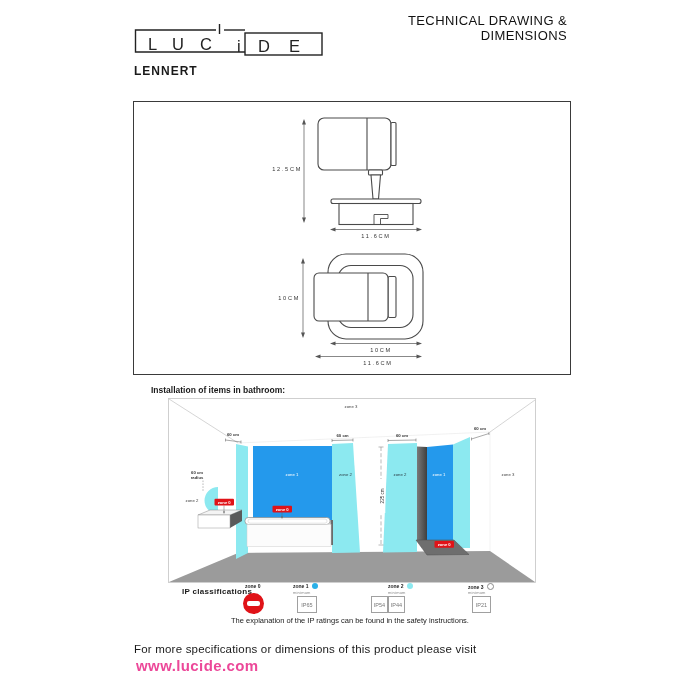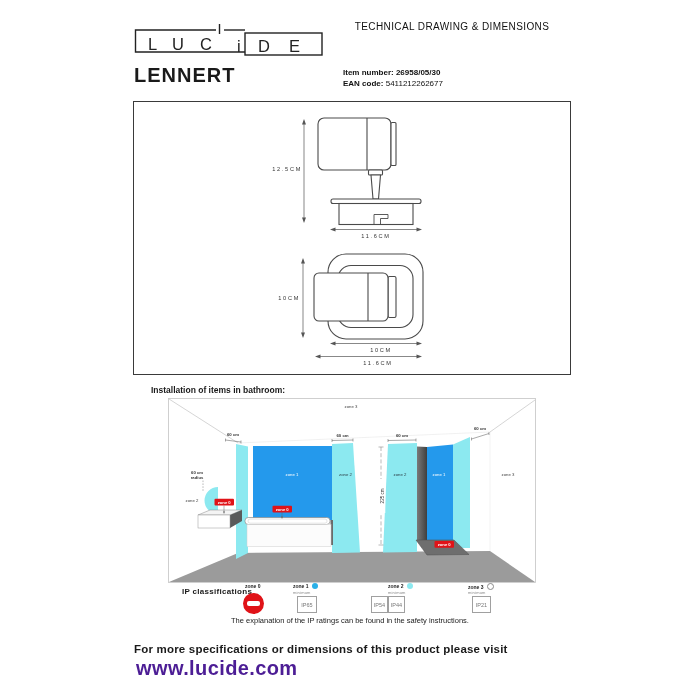--- a/index.html
+++ b/index.html
@@ -1,22 +1,22 @@
 <!DOCTYPE html>
 <html><head>
 <meta charset="utf-8">
 <style>
   html,body{margin:0;padding:0;background:#fff;}
   .page{position:relative;width:700px;height:700px;background:#fff;overflow:hidden;
         font-family:"Liberation Sans", sans-serif;color:#1a1a1a;}
   .abs{position:absolute;}
   
-  .doc-title{left:337px;top:21px;width:230px;text-align:center;font-size:10px;
+  .doc-title{left:337px;top:13px;width:230px;text-align:right;font-size:13px;
              letter-spacing:.4px;color:#111;}
-  .product-name{left:134px;top:64px;font-size:20px;font-weight:bold;letter-spacing:1px;}
+  .product-name{left:134px;top:64px;font-size:12px;font-weight:bold;letter-spacing:1px;}
   .item-block{left:343px;top:67px;font-size:8px;line-height:11px;color:#111;}
   .item-block b{font-weight:bold;}
   
   .draw-box{left:133px;top:101px;width:436px;height:272px;border:1.5px solid #3a3a3a;}
   .draw-box svg{display:block;}
   
   .bath-heading{left:134px;top:385px;font-size:8.5px;font-weight:bold;padding-left:17px;}
   .bath-svg{left:168px;top:398px;}
   
   .ip-title{left:162px;top:587px;font-size:8px;font-weight:bold;letter-spacing:.3px;margin-left:20px;}
@@ -26,22 +26,22 @@
   .dot-blue{background:#2ab0e8;}
   .dot-cyan{background:#8ce9f0;}
   .dot-white{background:#fff;border:1px solid #8a8a8a;width:5px;height:5px;}
   .no-entry{width:21px;height:21px;border-radius:50%;background:#e01318;
             display:flex;align-items:center;justify-content:center;}
   .no-entry .bar{width:13px;height:4.5px;background:#fff;border-radius:2px;}
   .ip-box{position:absolute;border:1px solid #a0a0a0;background:#fff;color:#777;
           font-size:5.5px;display:flex;align-items:center;justify-content:center;}
   .ip-note{left:0;top:616px;width:700px;text-align:center;font-size:7.5px;color:#222;}
   
-  .footer-1{left:134px;top:643px;font-size:11.5px;font-weight:bold;letter-spacing:.2px;}
-  .footer-2{left:136px;top:657px;font-size:20px;font-weight:bold;letter-spacing:.4px;color:#4c1d95;
+  .footer-1{left:134px;top:643px;font-size:11.5px;font-weight:normal;letter-spacing:.2px;}
+  .footer-2{left:136px;top:657px;font-size:15px;font-weight:bold;letter-spacing:.4px;color:#ec4899;
             text-decoration:none;}
   svg text{font-family:"Liberation Sans", sans-serif;}
 </style>
 </head>
 <body>
 
 <div class="page">
 
   <svg class="abs" style="left:134px;top:22px" width="195" height="40" viewBox="0 0 195 40">
     <g stroke="#222" stroke-width="1.4" fill="none">
@@ -55,24 +55,20 @@
       <text x="38" y="27.5">U</text>
       <text x="66" y="27.5">C</text>
       <text x="103" y="29.5">i</text>
       <text x="124" y="29.5">D</text>
       <text x="155" y="29.5">E</text>
     </g>
   </svg>
 
   <div class="abs doc-title">TECHNICAL DRAWING &amp; DIMENSIONS</div>
   <div class="abs product-name">LENNERT</div>
-  <div class="abs item-block">
-    <div><b>Item number:</b>&nbsp;<b>26958/05/30</b></div>
-    <div><b>EAN code:</b>&nbsp;<span>5411212262677</span></div>
-  </div>
 
   <div class="abs draw-box">
     <svg width="436" height="272" viewBox="0 0 436 272">
 
       <g stroke="#4a4a4a" stroke-width="1.1" fill="#fff">
         <rect x="184" y="16" width="73" height="52" rx="6"></rect>
         <line x1="233" y1="16" x2="233" y2="68"></line>
         <rect x="257" y="20.5" width="5" height="43" rx="1"></rect>
         <rect x="234.5" y="68" width="14" height="5" rx="1"></rect>
         <polygon points="237,73 246.5,73 244.5,97 239,97"></polygon>

